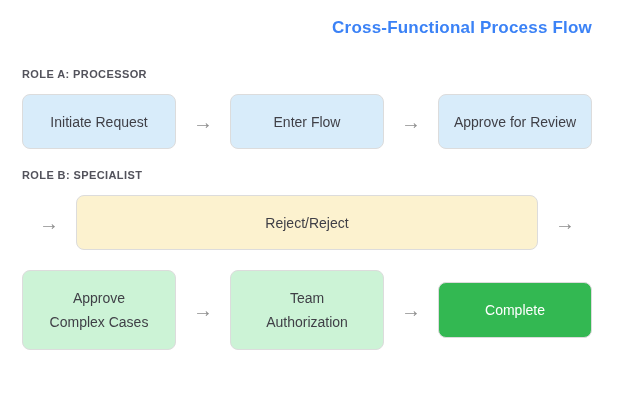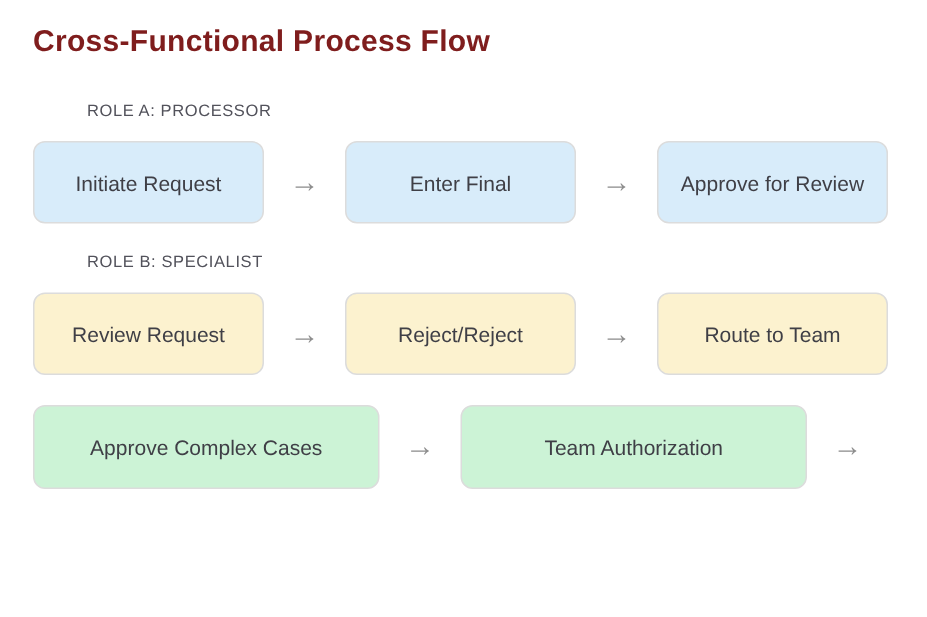--- a/index.html
+++ b/index.html
@@ -11,35 +11,35 @@
   .stage {
     position: relative;
     width: 618px;
     height: 411px;
     background: #ffffff;
     overflow: hidden;
     box-sizing: border-box;
     padding: 18px 26px 0 22px;
   }
   .title {
-    font-size: 20px;
+    font-size: 17px;
     font-weight: 700;
-    color: #7f1d1d;
+    color: #3b82f6;
     letter-spacing: 0.2px;
     margin: 0 0 30px 0;
     line-height: 20px;
+    text-align: right;
   }
   .lane-label {
     font-size: 11px;
-    font-weight: 400;
+    font-weight: 700;
     color: #52525b;
     letter-spacing: 0.4px;
     line-height: 13px;
     margin-bottom: 13px;
-    margin-left: 36px;
   }
   .lane-row {
     display: flex;
     align-items: center;
     margin-bottom: 20px;
   }
   .box {
     flex: 1 1 0;
     box-sizing: border-box;
     min-height: 55px;
@@ -79,39 +79,38 @@
 
 <div class="stage">
 
   <h1 class="title">Cross-Functional Process Flow</h1>
 
   <div class="lane lane-a">
     <div class="lane-label">ROLE A: PROCESSOR</div>
     <div class="lane-row">
       <div class="box">Initiate Request</div>
       <div class="arrow">→</div>
-      <div class="box">Enter Final</div>
+      <div class="box">Enter Flow</div>
       <div class="arrow">→</div>
       <div class="box">Approve for Review</div>
     </div>
   </div>
 
   <div class="lane lane-b">
     <div class="lane-label">ROLE B: SPECIALIST</div>
     <div class="lane-row">
-      <div class="box">Review Request</div>
       <div class="arrow">→</div>
       <div class="box">Reject/Reject</div>
       <div class="arrow">→</div>
-      <div class="box">Route to Team</div>
     </div>
   </div>
 
   <div class="lane lane-c">
     <div class="lane-row">
       <div class="box">Approve Complex Cases</div>
       <div class="arrow">→</div>
       <div class="box">Team Authorization</div>
       <div class="arrow">→</div>
+      <div class="box complete">Complete</div>
     </div>
   </div>
 
 </div>
 
 </body></html>

